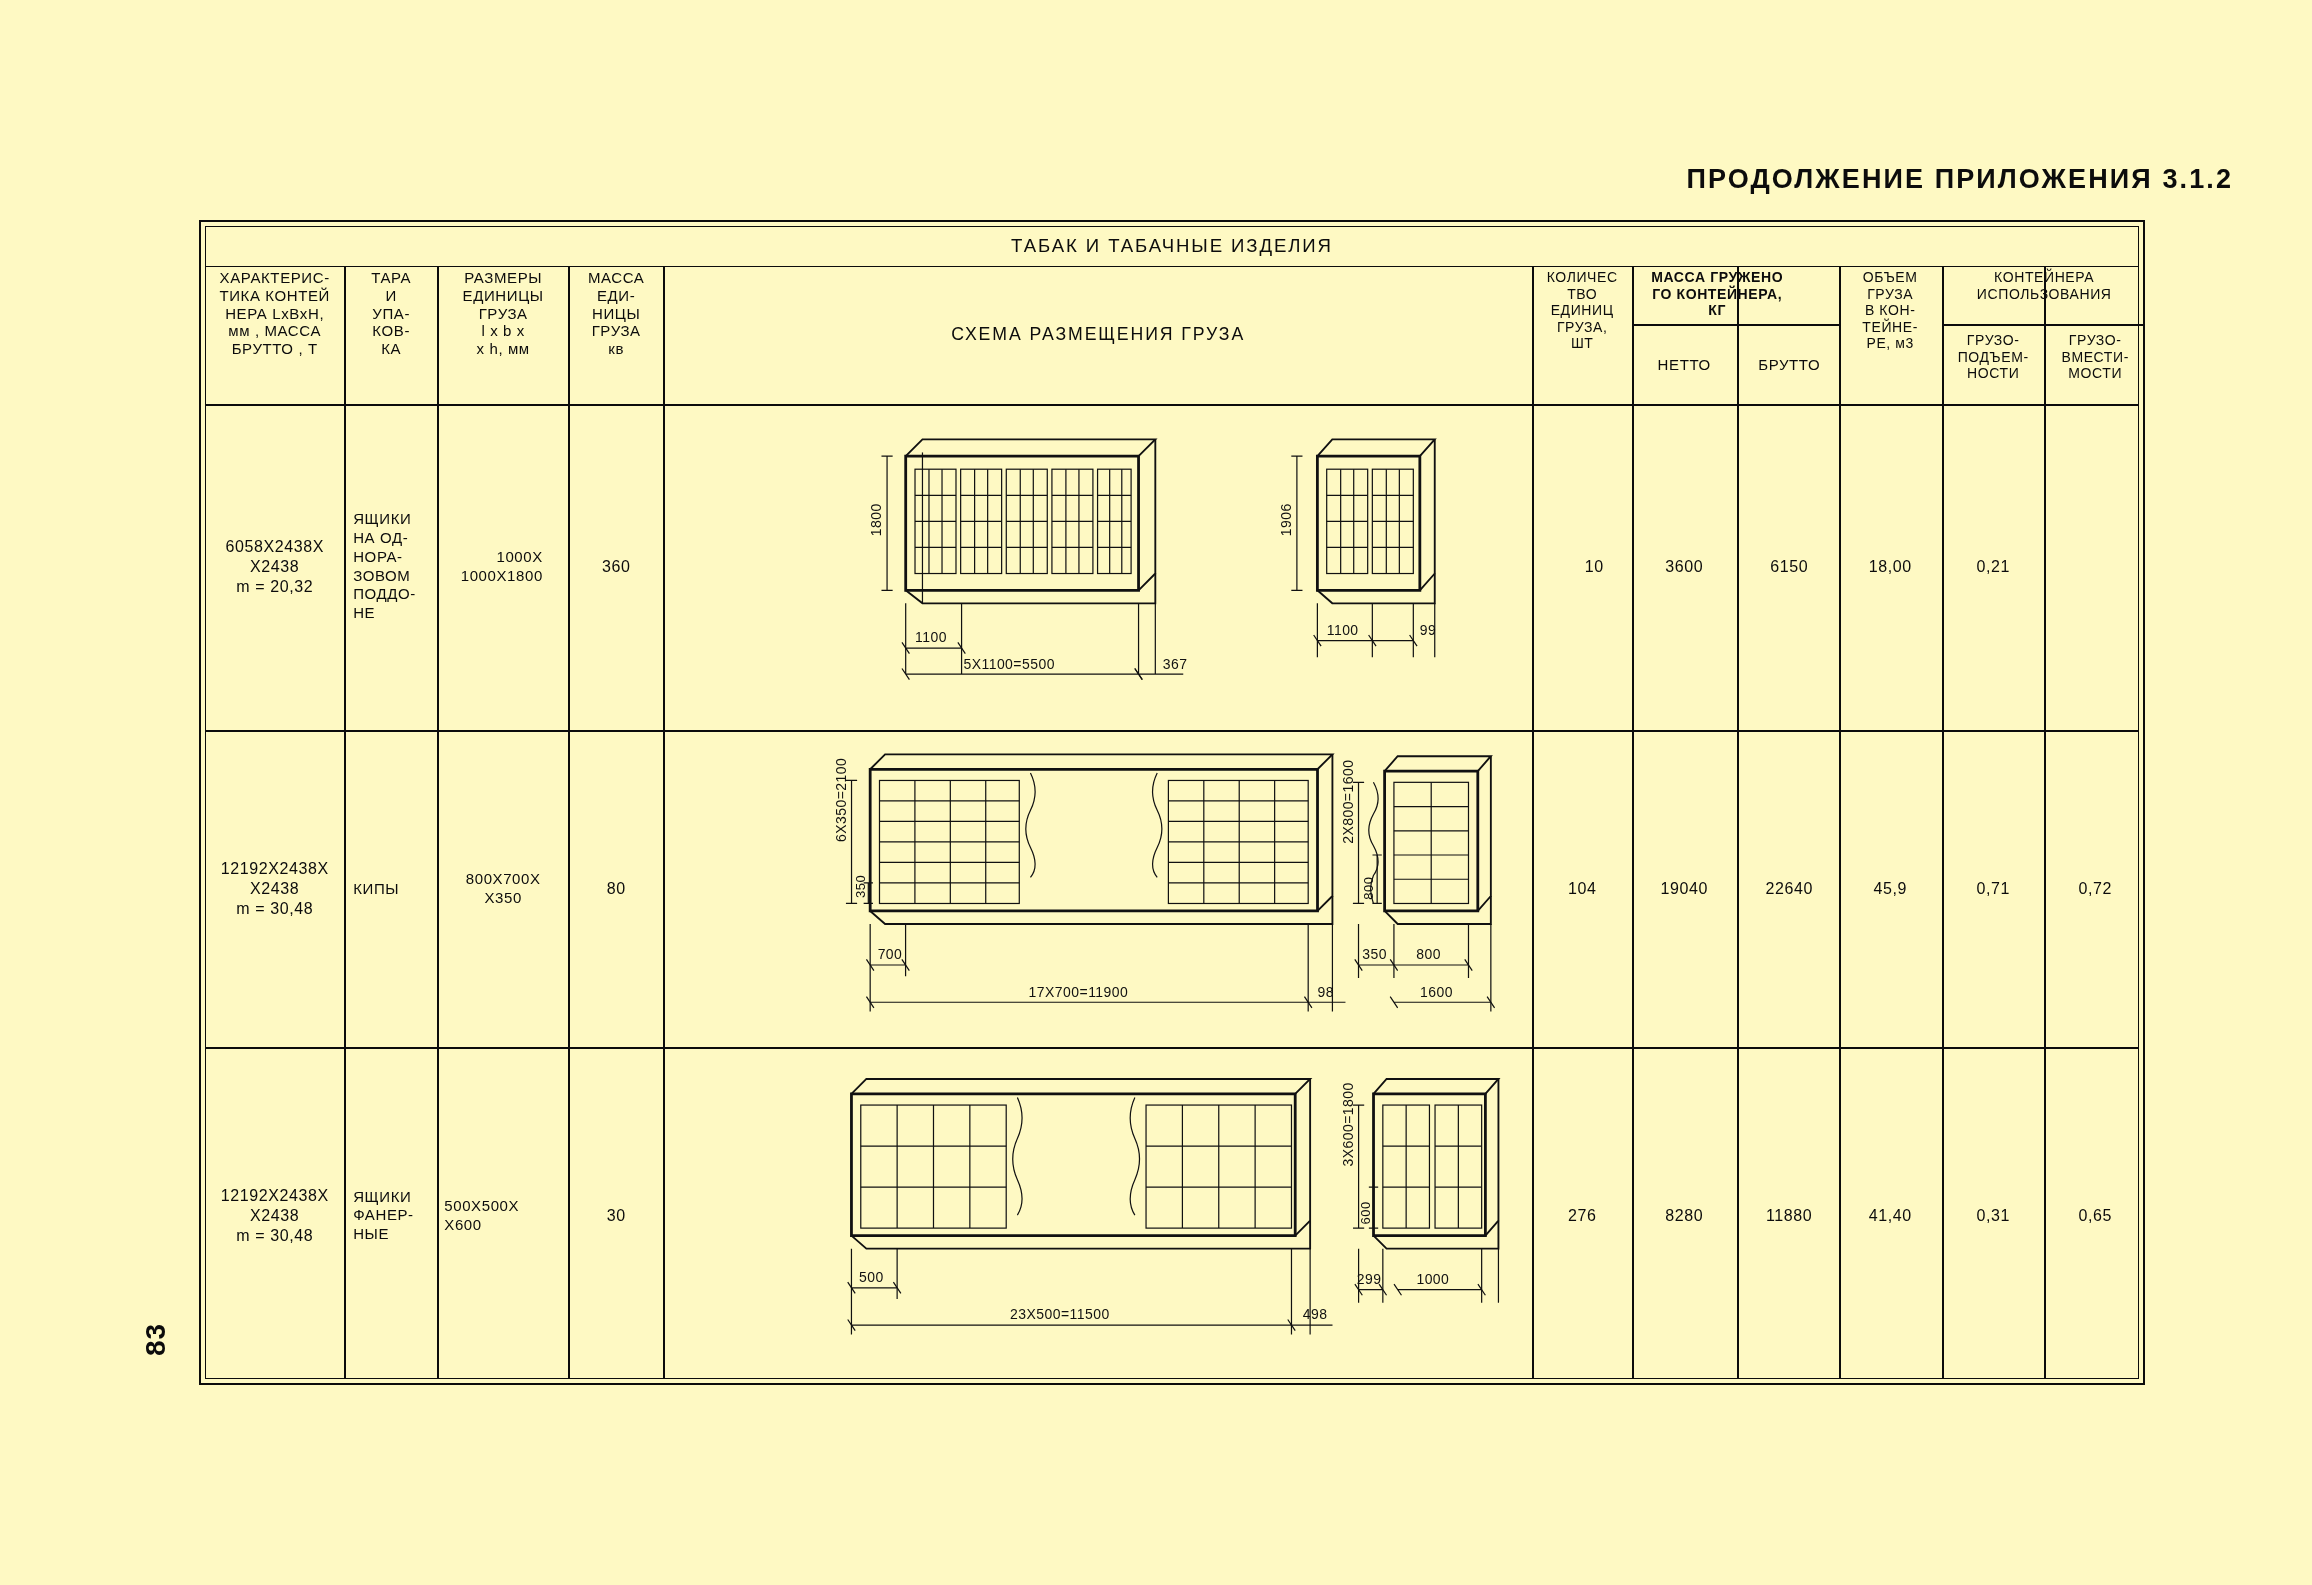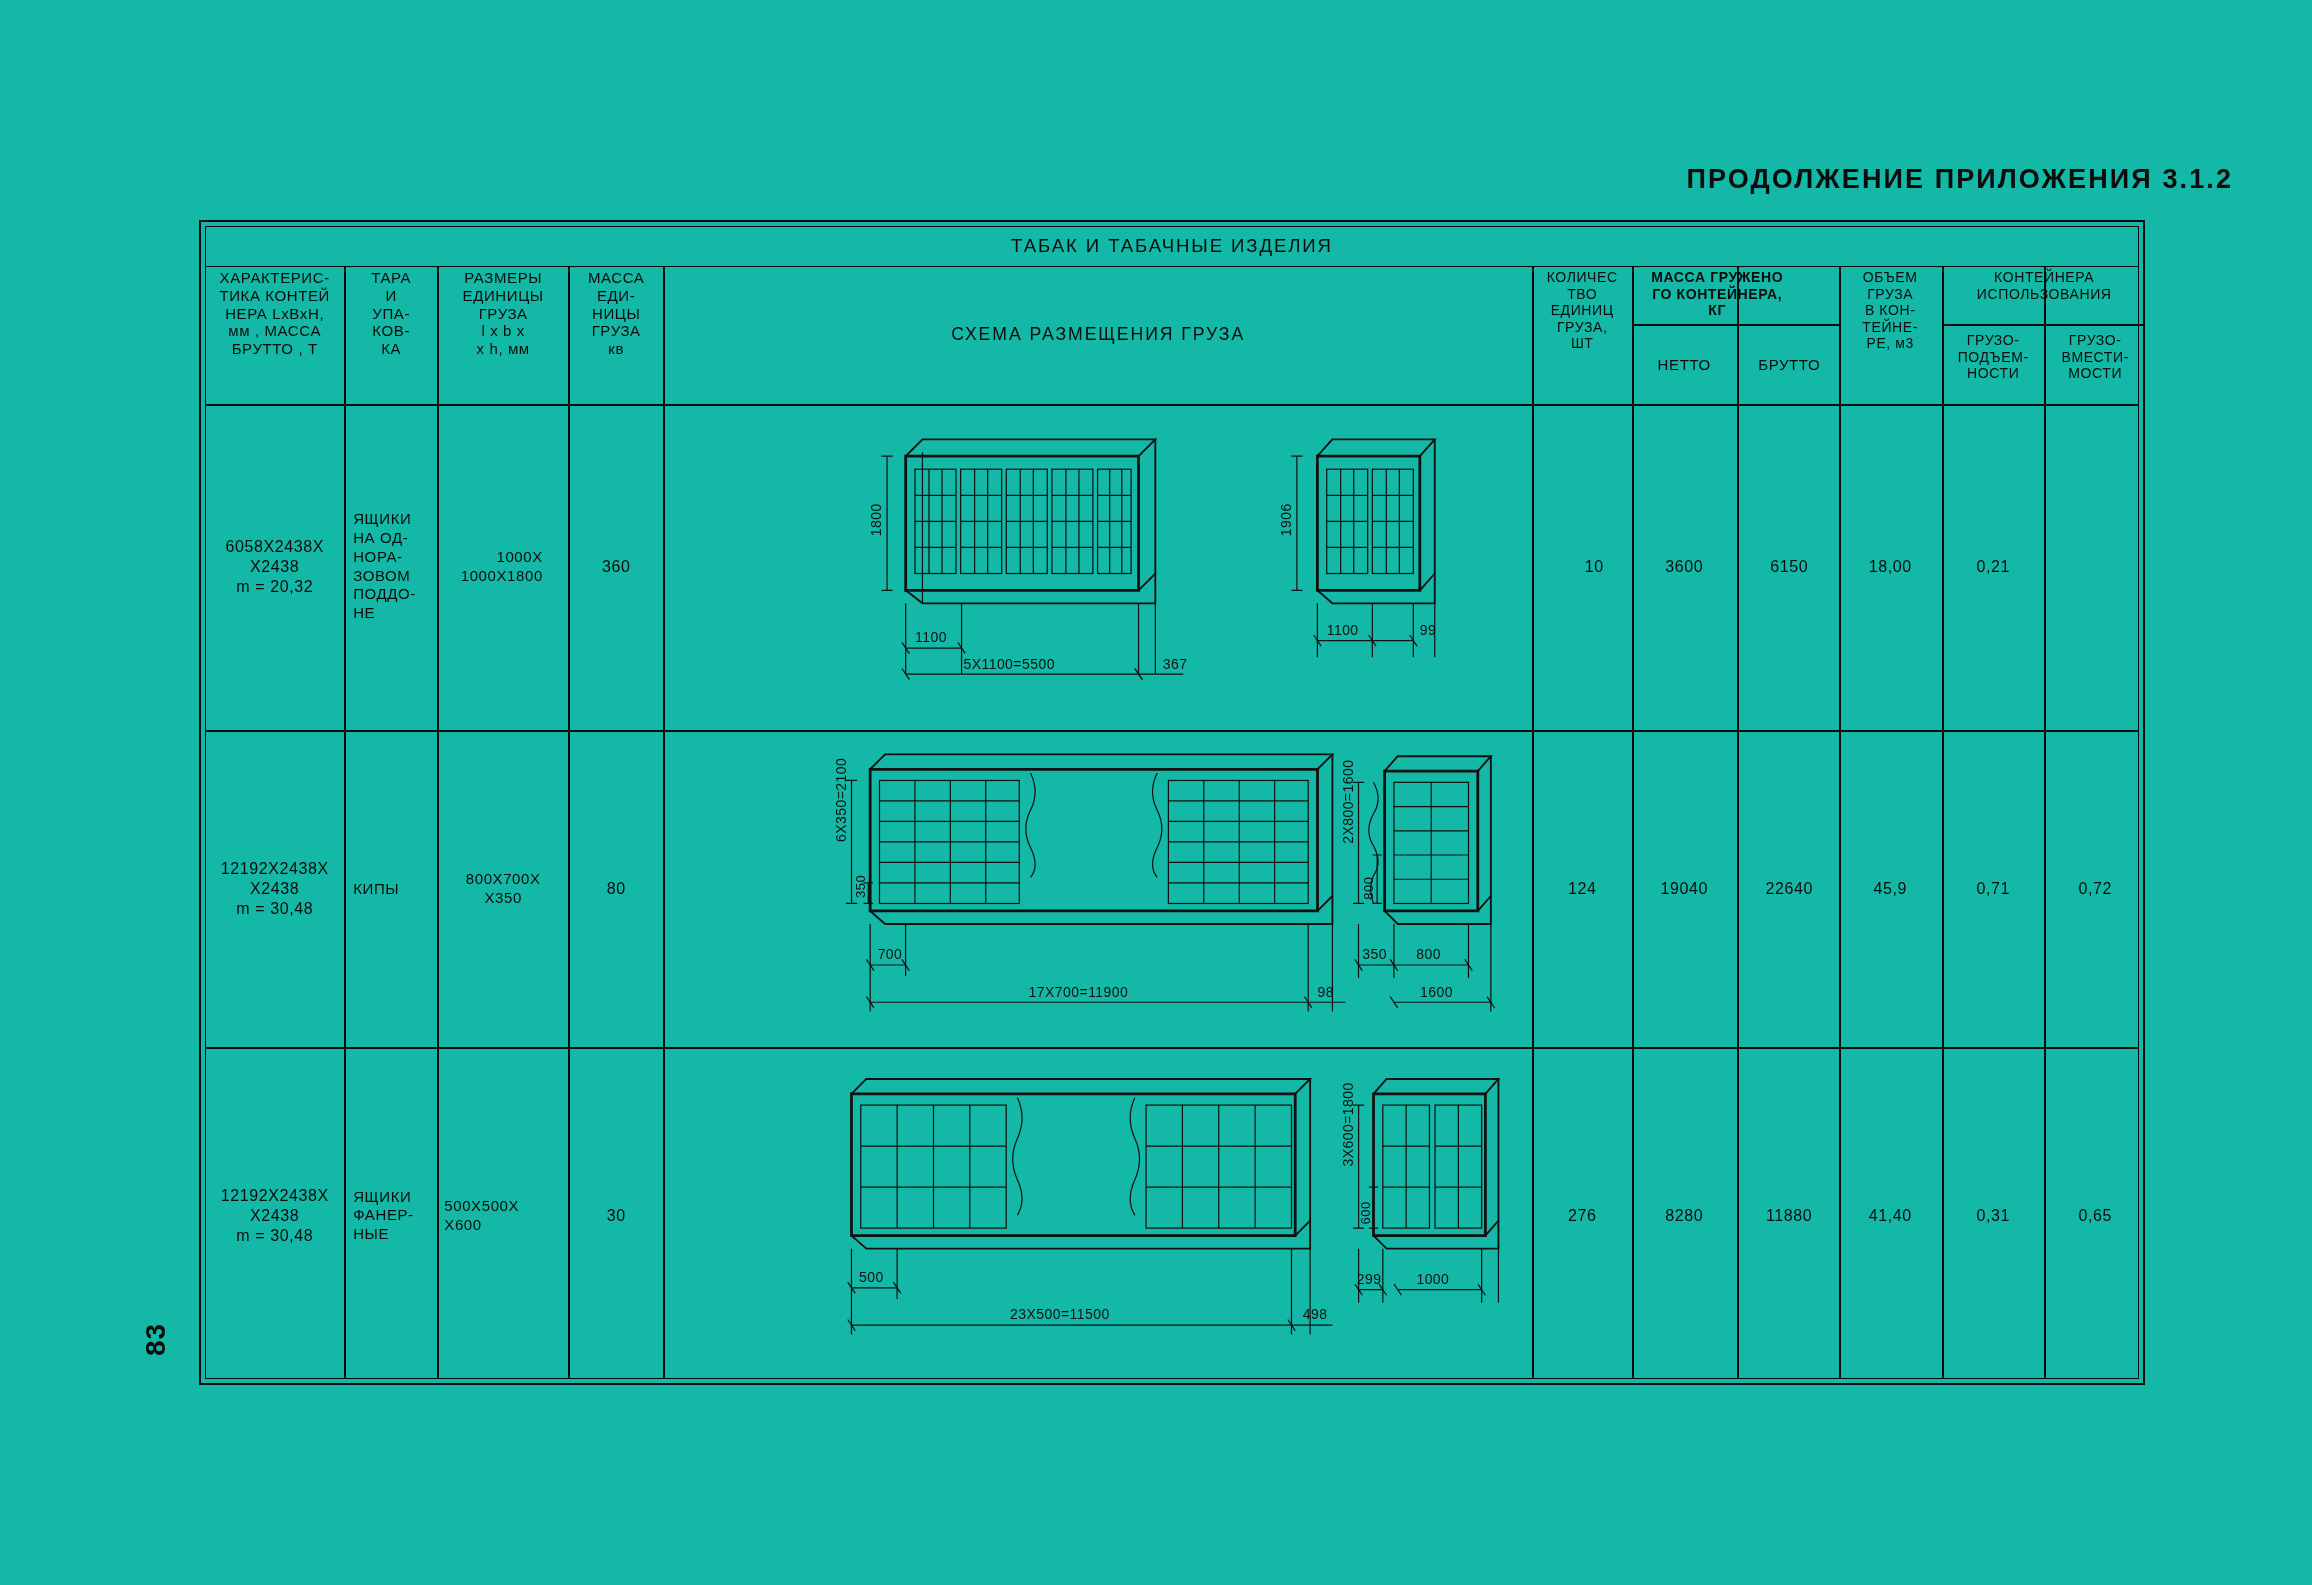--- a/index.html
+++ b/index.html
@@ -11,21 +11,21 @@
     width: 2313px;
     height: 1586px;
     position: relative;
     font-family: "Liberation Sans", sans-serif;
     color: #0c0c0c;
     overflow: hidden;
   }
   .page {
     position: absolute;
     inset: 0;
-    background: #14b8a6;
+    background: #fef9c3;
   }
   
   .doc-header {
     position: absolute;
     right: 80px;
     top: 164px;
     font-size: 27px;
     letter-spacing: 2.1px;
     font-weight: bold;
     white-space: nowrap;
@@ -301,21 +301,21 @@
           </svg>
         </div>
 
         <div class="dcell" style="left:0;top:328px;width:138px;height:315px;">12192Х2438Х
 Х2438
 m = 30,48</div>
         <div class="dcell left" style="left:140px;top:328px;width:91px;height:315px;font-size:15px;">КИПЫ</div>
         <div class="dcell" style="left:233px;top:328px;width:129px;height:315px;font-size:15px;">800Х700Х
 Х350</div>
         <div class="dcell" style="left:364px;top:328px;width:93px;height:315px;">80</div>
-        <div class="dcell" style="left:1327px;top:328px;width:99px;height:315px;">124</div>
+        <div class="dcell" style="left:1327px;top:328px;width:99px;height:315px;">104</div>
         <div class="dcell" style="left:1428px;top:328px;width:101px;height:315px;">19040</div>
         <div class="dcell" style="left:1533px;top:328px;width:101px;height:315px;">22640</div>
         <div class="dcell" style="left:1635px;top:328px;width:99px;height:315px;">45,9</div>
         <div class="dcell" style="left:1738px;top:328px;width:99px;height:315px;">0,71</div>
         <div class="dcell" style="left:1840px;top:328px;width:99px;height:315px;">0,72</div>
 
         <div class="scheme" style="left:459px;top:328px;width:867px;height:315px;">
           <svg width="867" height="315" viewBox="0 0 930 338">
 
             <path class="ln-thick" d="M220,40 L700,40 L700,192 L220,192 Z"></path>

